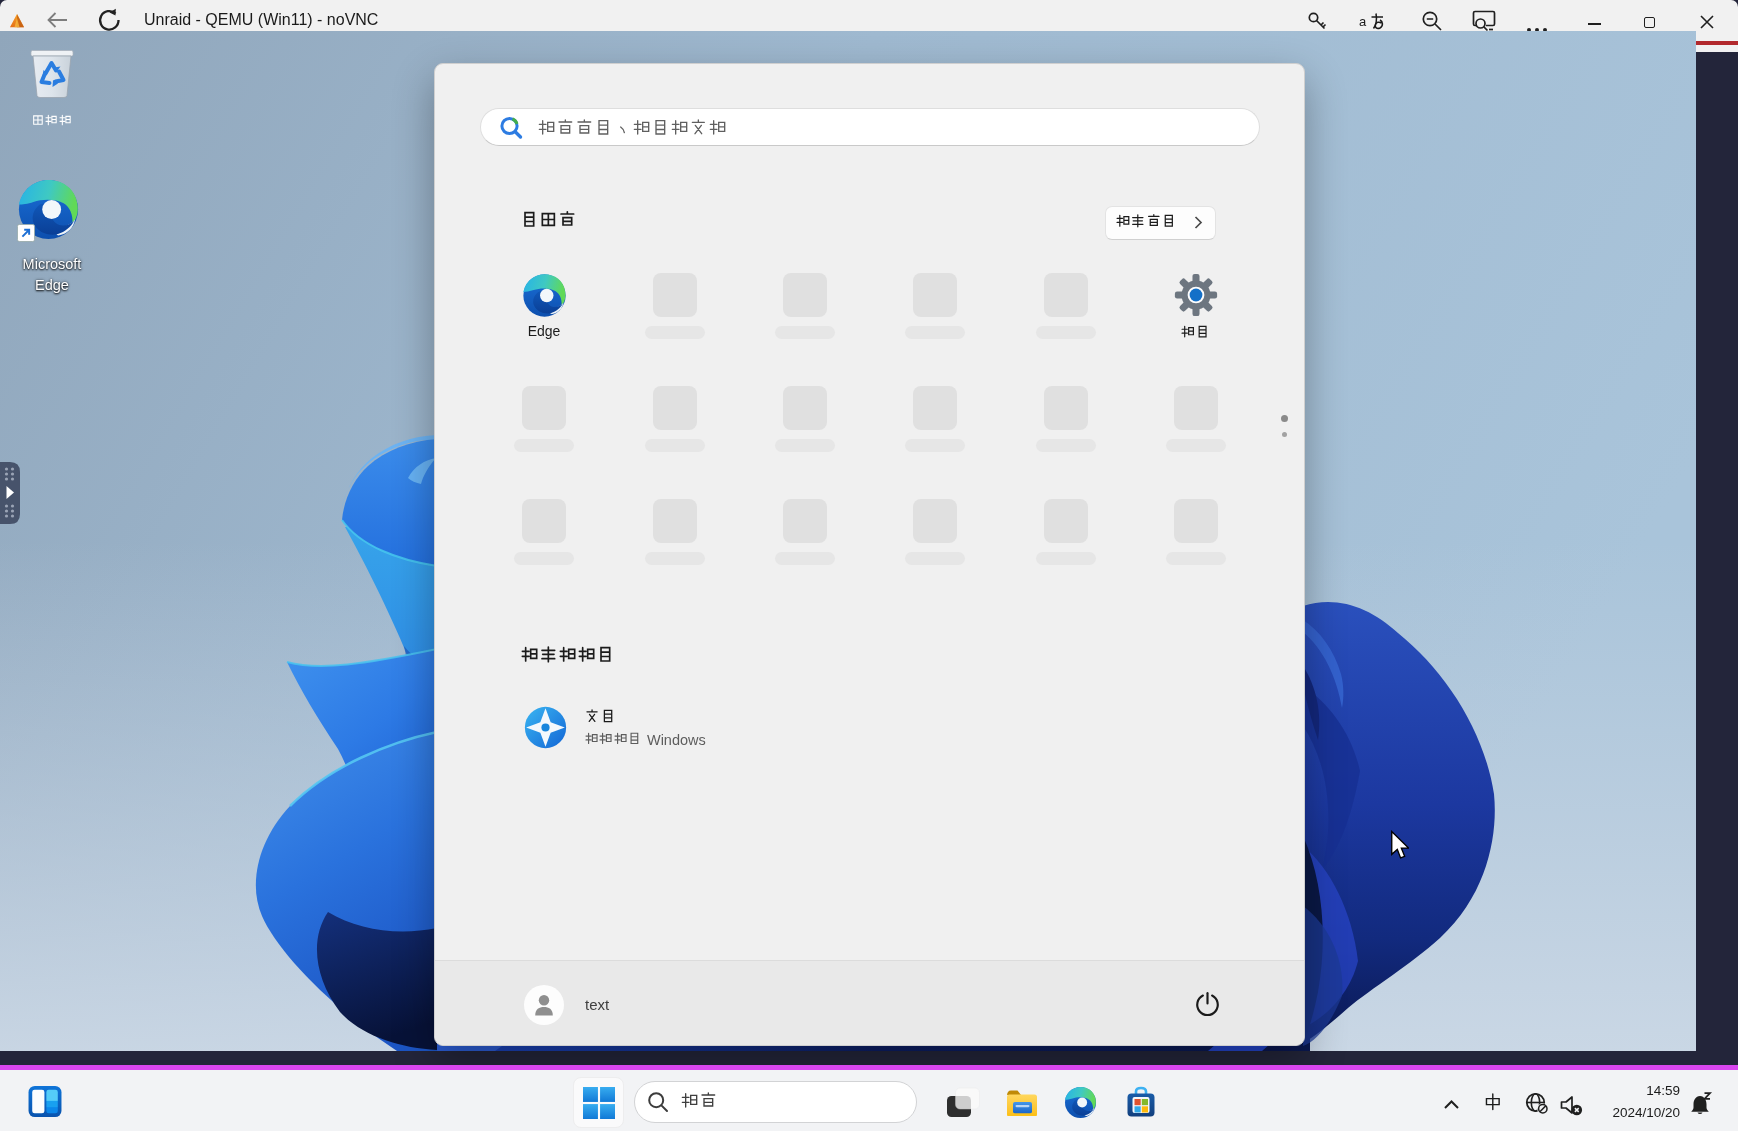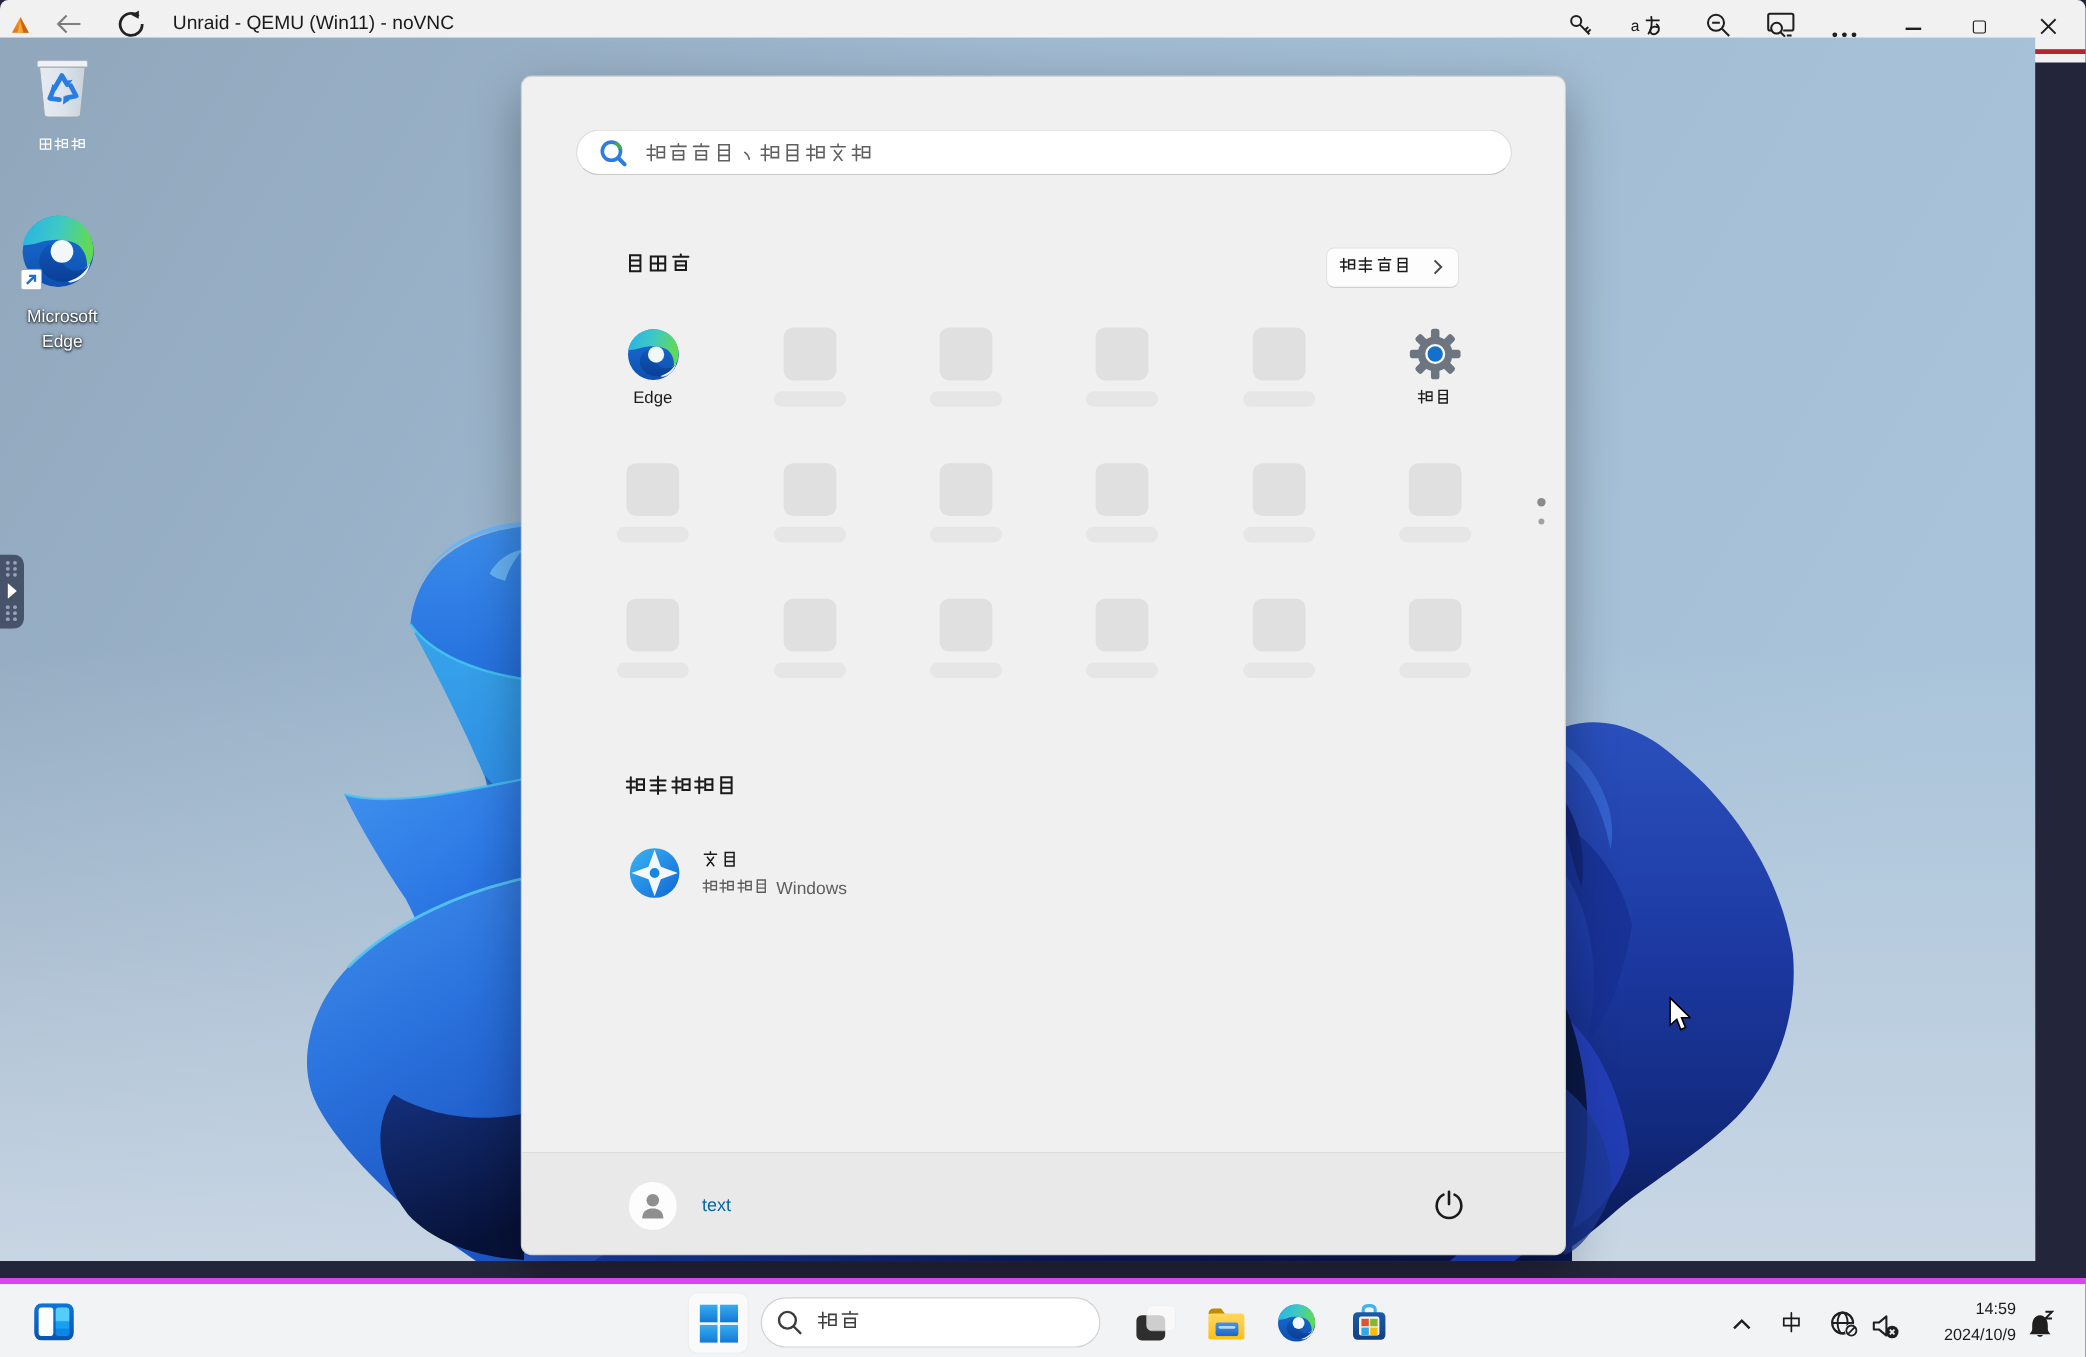--- a/index.html
+++ b/index.html
@@ -385,21 +385,21 @@
         <path d="M28,10 V90 M8,32 H48 M8,62 H48 M58,20 H94 V74 H58 Z M58,47 H94" fill="none" stroke="currentColor" stroke-width="9" stroke-linecap="round"></path>
       </svg><svg style="width:12.8px;height:12.8px;margin-right:1.7px;" viewBox="0 0 100 100">
         <path d="M24,10 H76 V90 H24 Z M24,37 H76 M24,63 H76" fill="none" stroke="currentColor" stroke-width="9" stroke-linecap="round"></path>
       </svg> Windows</div>
     <div id="menufoot"></div>
     <div class="abs" style="left:89px;top:921px"><svg width="40" height="40" viewBox="0 0 100 100">
 <circle cx="50" cy="50" r="50" fill="#fdfdfd"></circle>
 <circle cx="50" cy="38" r="13" fill="#8f8f8f"></circle>
 <path d="M28,76 C28,60 38,55 50,55 C62,55 72,60 72,76 Z" fill="#8f8f8f"></path>
 </svg></div>
-    <div class="abs" style="left:150px;top:932px;color:#0369a1;font-size:15px">text</div>
+    <div class="abs" style="left:150px;top:932px;color:#404040;font-size:15px">text</div>
     <div class="abs" style="left:759px;top:927px"><svg width="27" height="27" viewBox="0 0 100 100">
 <path d="M33,17 A38,38 0 1 0 67,17" fill="none" stroke="#1b1b1b" stroke-width="8" stroke-linecap="round"></path>
 <path d="M50,8 V46" stroke="#1b1b1b" stroke-width="8" stroke-linecap="round"></path>
 </svg></div>
   </div>
 <div class="abs" style="left:1391px;top:830px;z-index:50"><svg width="18" height="30" viewBox="0 0 12 19.5">
 <path d="M0.5,0.8 L0.5,16 L4.2,12.7 L6.4,18.4 L9.1,17.3 L6.9,11.8 L11.7,11.8 Z" fill="#fff" stroke="#000" stroke-width="0.9"></path>
 </svg></div>
 <div id="taskbar">
     <div class="abs" style="left:28px;top:16px"><svg width="34" height="31" viewBox="0 0 34 32">
@@ -466,18 +466,18 @@
 <circle cx="17.8" cy="16.8" r="5.6" fill="#f2f3f5"></circle>
 <circle cx="17.8" cy="16.8" r="4.2" fill="none" stroke="#1f1f1f" stroke-width="1.5"></circle>
 <path d="M14.9,19.7 L20.7,13.9" stroke="#1f1f1f" stroke-width="1.5"></path>
 </svg></div>
     <div class="abs" style="left:1559px;top:24px"><svg width="24" height="22" viewBox="0 0 24 22">
 <path d="M2.5,8 H7 L13,3 V19 L7,14 H2.5 Z" fill="none" stroke="#1f1f1f" stroke-width="1.7" stroke-linejoin="round"></path>
 <circle cx="17.8" cy="16" r="5.3" fill="#1f1f1f"></circle>
 <path d="M15.9,14.1 L19.7,17.9 M19.7,14.1 L15.9,17.9" stroke="#f2f3f5" stroke-width="1.5"></path>
 </svg></div>
     <div class="abs" style="left:1540px;top:13px;width:140px;text-align:right;font-size:13.5px;color:#1b1b1b">14:59</div>
-    <div class="abs" style="left:1540px;top:35px;width:140px;text-align:right;font-size:13.5px;color:#1b1b1b">2024/10/9</div>
+    <div class="abs" style="left:1540px;top:35px;width:140px;text-align:right;font-size:13.5px;color:#1b1b1b">2024/10/20</div>
     <div class="abs" style="left:1688px;top:21px"><svg width="26" height="26" viewBox="0 0 26 26">
 <path d="M12,5 C7.5,5.3 5.5,9 5.5,13.5 L5.5,16.5 C5.5,18.3 4.4,19.6 3.2,20.8 H20.8 C19.6,19.6 18.5,18.3 18.5,16.5 L18.5,13.5 C18.5,9 16.5,5.3 12,5 Z" fill="#1f1f1f"></path>
 <path d="M9.5,21.5 A2.8,2.8 0 0 0 14.5,21.5 Z" fill="#1f1f1f"></path>
 <path d="M16.5,2.2 H22 L16.5,7.8 H22" fill="none" stroke="#1f1f1f" stroke-width="1.7"></path>
 </svg></div>
   </div>
 </body></html>

